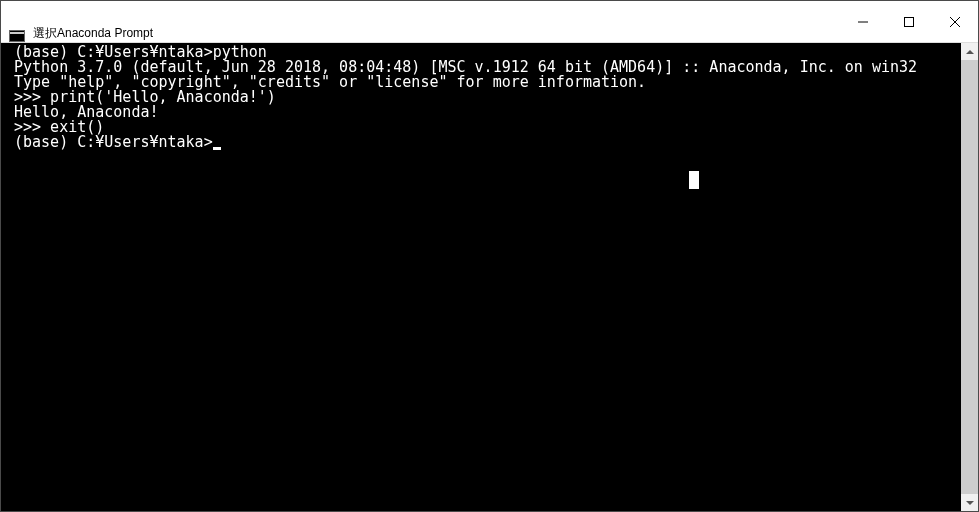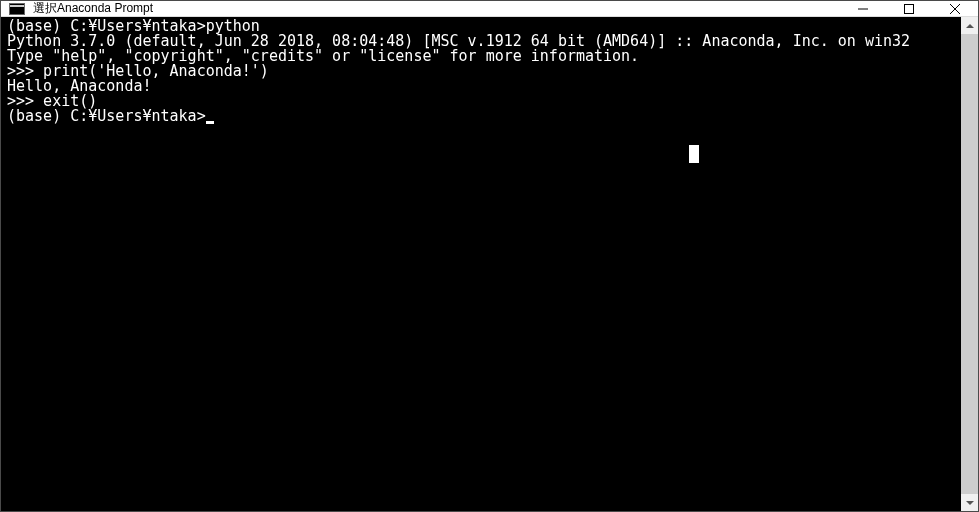--- a/index.html
+++ b/index.html
@@ -12,24 +12,24 @@
   }
   .window {
     width: 979px;
     height: 512px;
     border: 1px solid #4a4a4a;
     background: #fff;
     display: flex;
     flex-direction: column;
   }
   .titlebar {
-    height: 16px;
+    height: 42px;
     background: #fff;
     display: flex;
-    align-items: center;
+    align-items: flex-end;
     border-bottom: 1px solid #ddd;
   }
   .title-icon {
     width: 16px;
     height: 12px;
     background: #000;
     margin-left: 8px;
     margin-right: 8px;
     border: 1px solid #666;
     position: relative;
@@ -66,21 +66,21 @@
     background: #000;
     position: relative;
   }
   .terminal {
     flex: 1;
     background: #000;
     color: #fff;
     font-family: "MS Gothic", "Consolas", monospace;
     font-size: 15px;
     line-height: 15px;
-    padding: 2px 6px;
+    padding: 2px 13px;
     white-space: pre;
     letter-spacing: 0px;
     position: relative;
   }
   .terminal .line { display: block; }
   .cursor {
     display: inline-block;
     width: 8px;
     height: 3px;
     background: #fff;

